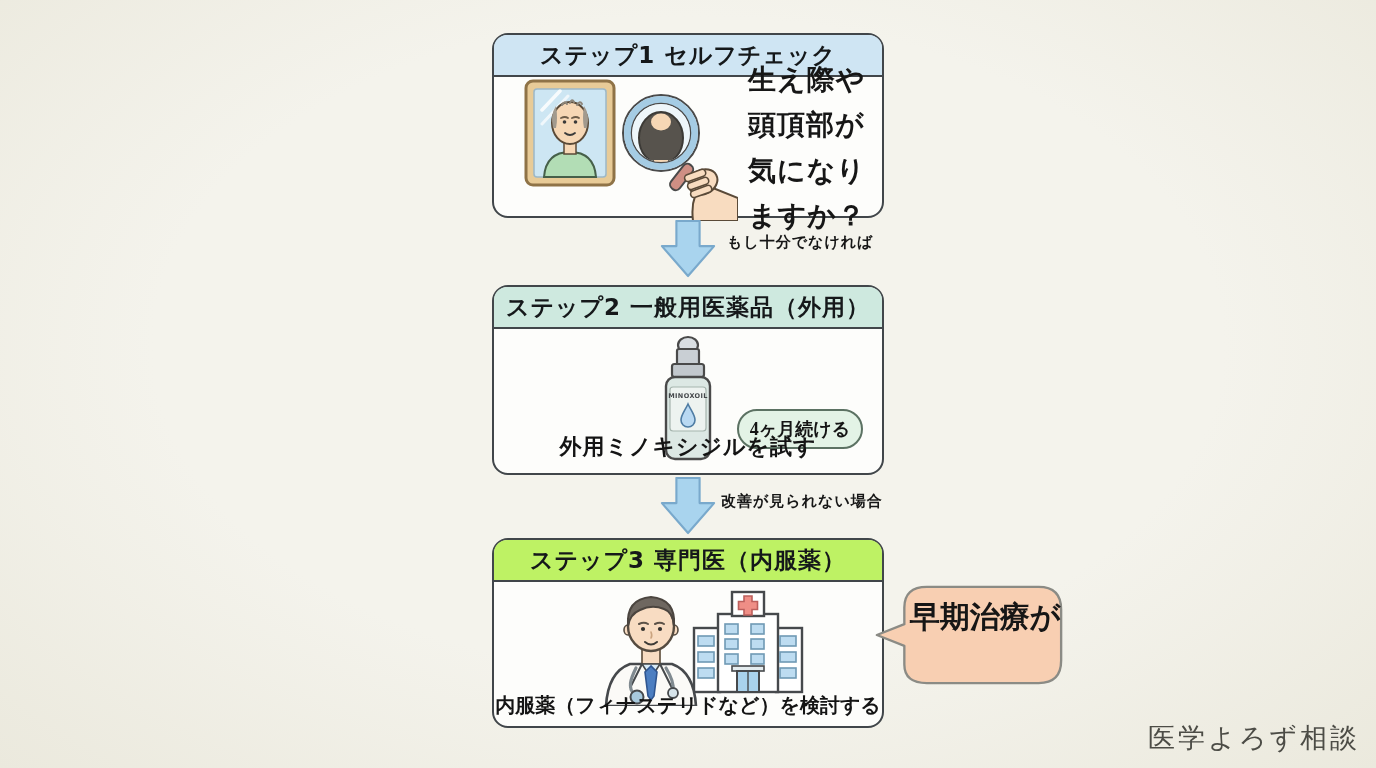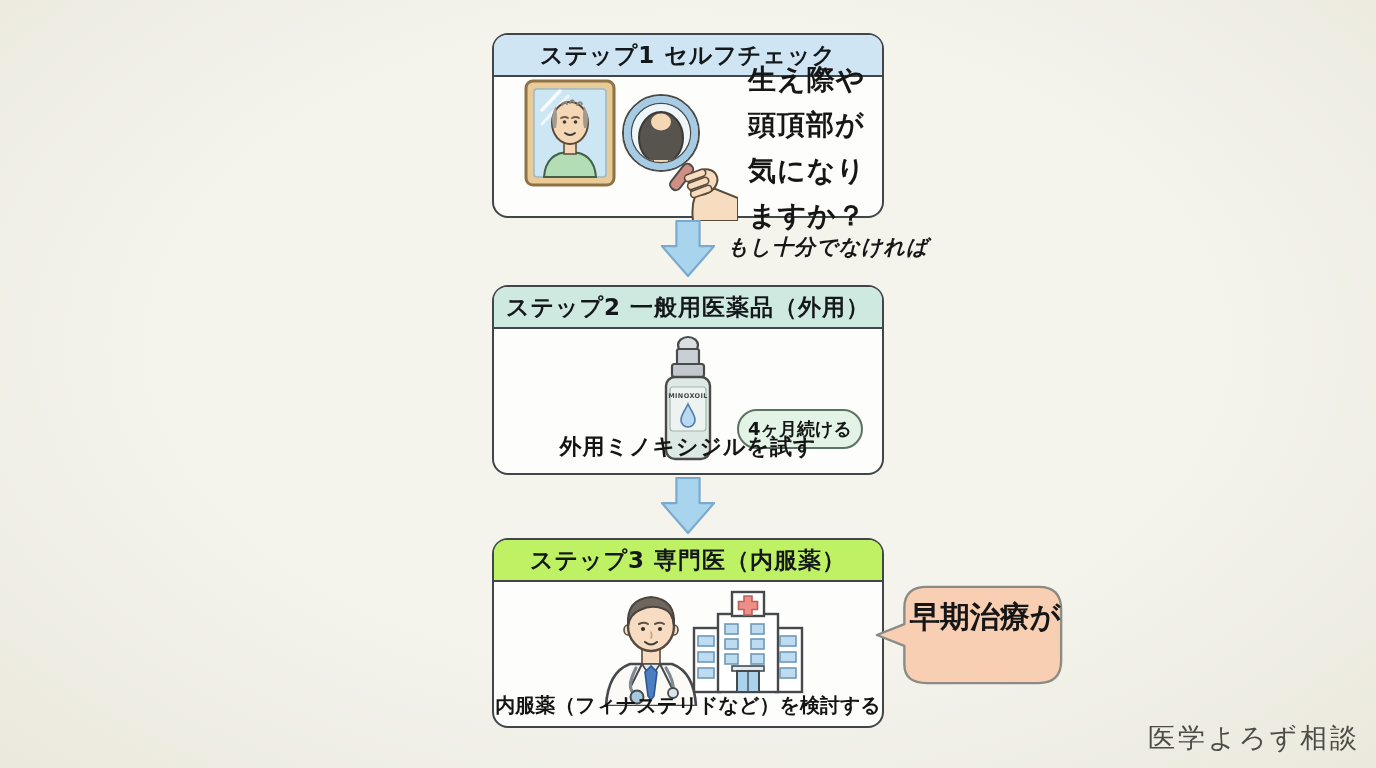--- a/index.html
+++ b/index.html
@@ -20,29 +20,29 @@
     border-bottom:2.5px solid #41464a;border-radius:13px 13px 0 0;
     font-size:23px;font-weight:bold;letter-spacing:1px;color:#15181a;
   }
   .step-body{position:relative;height:calc(100% - 40px);}
   #step1 .step-body{display:flex;align-items:center;}
   .illus1{margin:2px 0 0 26px;flex:none;}
   .question{font-size:28px;font-weight:bold;line-height:1.62;margin-left:10px;letter-spacing:1px;}
   .arrow{position:absolute;width:62px;height:58px;}
   .a1{left:657px;top:220px}
   .a2{left:657px;top:477px}
-  .arrow-label{position:absolute;font-size:21px;font-weight:bold;letter-spacing:1px;font-style:italic;}
+  .arrow-label{position:absolute;font-size:15px;font-weight:bold;letter-spacing:1px;}
   #label1{left:727px;top:233px}
   #label2{left:721px;top:492px}
   .bottle{position:absolute;left:148px;top:6px;}
   .badge{
     position:absolute;left:243px;top:80px;width:126px;height:40px;box-sizing:border-box;
     background:#e3f3e6;border:2.5px solid #5c7263;border-radius:21px;
     display:flex;align-items:center;justify-content:center;
-    font-size:18px;font-weight:bold;color:#141414;
+    font-size:18px;font-weight:bold;color:#141414;font-family:Liberation Serif, serif;
   }
   .caption{position:absolute;left:0;right:0;text-align:center;font-weight:bold;color:#141414;}
   .cap2{bottom:13px;font-size:22px;letter-spacing:1px;}
   .cap3{bottom:9px;font-size:20px;}
   .illus3{position:absolute;left:86px;top:2px;}
   .callout-svg{position:absolute;left:872px;top:584px;}
   .callout-text{
     position:absolute;left:906px;top:600px;width:158px;text-align:center;
     font-size:30px;font-weight:bold;line-height:34px;
   }
@@ -134,20 +134,21 @@
       <div class="badge">
         <span>4ヶ月続ける</span>
       </div>
       <div class="caption cap2">外用ミノキシジルを試す</div>
     </div>
   </section>
 
   <svg class="arrow a2" viewBox="0 0 64 60">
     <polygon points="20,1 44,1 44,27 59,27 32,58 5,27 20,27" fill="#a9d4ee" stroke="#79a9cc" stroke-width="2.2" stroke-linejoin="round"></polygon>
   </svg>
+  <div class="arrow-label" id="label2">改善が見られない場合</div>
 
   <section class="step" id="step3">
     <header class="step-header" style="background: #bef264;">
       <span>ステップ3 専門医（内服薬）</span>
     </header>
     <div class="step-body">
       <svg class="illus3" width="232" height="122" viewBox="0 0 232 122">
 
         <g>
           <rect x="114" y="44" width="26" height="64" fill="#ffffff" stroke="#46494c" stroke-width="2.4"></rect>

